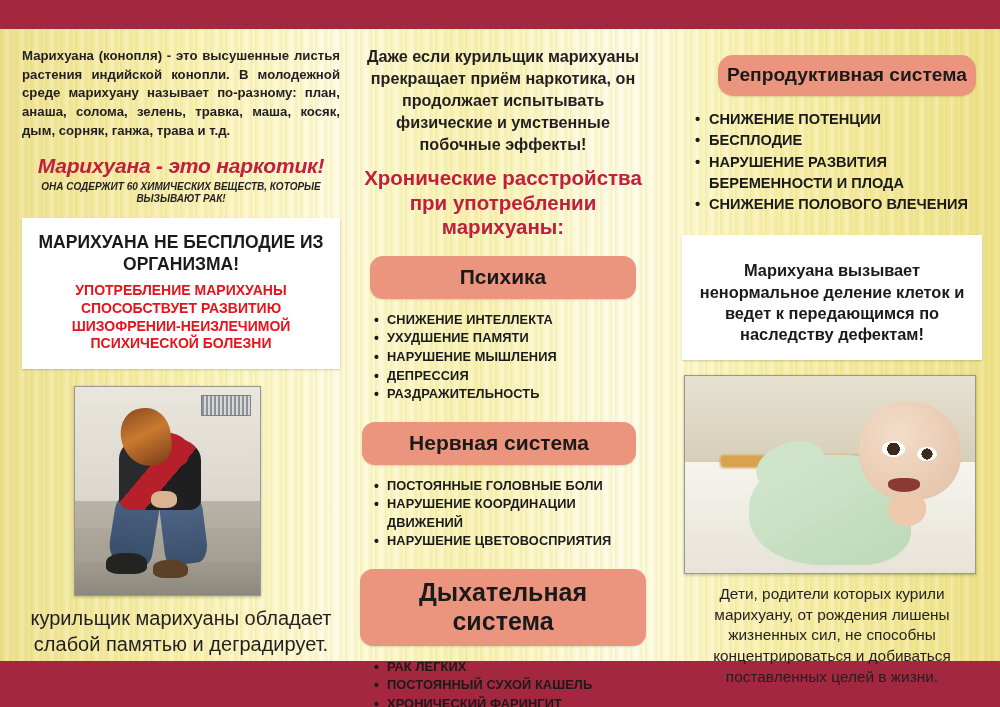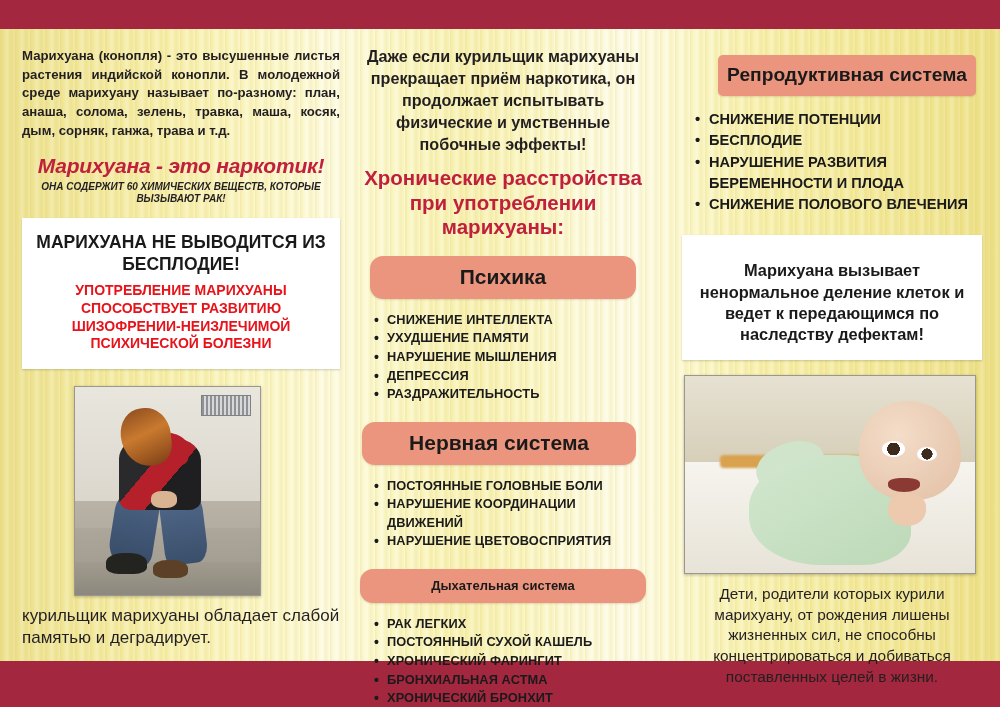--- a/index.html
+++ b/index.html
@@ -123,22 +123,22 @@
     overflow: hidden;
   }
   .photo-smoker {
     margin-top: 17px;
     width: 185px;
     height: 208px;
     margin-left: 52px;
   }
   .caption {
     margin-top: 9px;
-    text-align: left;
-    font-size: 17px;
+    text-align: center;
+    font-size: 20px;
     color: #231f20;
     line-height: 1.32;
     font-weight: 500;
   }
 
   
   .mid-lead {
     margin-top: 16px;
     text-align: center;
     font-size: 16.2px;
@@ -160,21 +160,21 @@
     border-radius: 13px;
     text-align: center;
     color: #1a1a1a;
     font-weight: 800;
     padding: 9px 6px 10px 6px;
     font-size: 21px;
     box-shadow: 0 1px 2px rgba(0,0,0,0.12);
   }
   .pill-psyche   { margin: 16px 12px 0 12px; }
   .pill-nervous  { margin: 18px 12px 0 4px; }
-  .pill-resp     { margin: 18px 2px 12px 2px; font-size: 13px; }
+  .pill-resp     { margin: 18px 2px 12px 2px; font-size: 25px; }
 
   ul.bullets {
     list-style: none;
     margin: 12px 0 0 0;
     padding: 0 0 0 16px;
   }
   ul.bullets li {
     position: relative;
     padding-left: 13px;
     font-size: 12.8px;
@@ -191,21 +191,21 @@
     font-size: 14px;
     color: #1a1a1a;
   }
   ul.bullets li.cont { padding-left: 13px; }
   ul.bullets li.cont::before { content: ""; }
 
   
   .pill-repro {
     margin: 26px 6px 0 36px;
     background: #ec957e;
-    border-radius: 5px;
+    border-radius: 15px;
     text-align: center;
     color: #1a1a1a;
     font-weight: 800;
     padding: 9px 8px 10px 8px;
     font-size: 19.2px;
     box-shadow: 0 1px 2px rgba(0,0,0,0.12);
   }
   ul.bullets-right {
     list-style: none;
     margin: 13px 0 0 0;
@@ -295,21 +295,21 @@
   <div class="band band-bottom"></div>
 
   <div class="col col-left">
 
     <p class="intro"><b>Марихуана</b><span> (конопля) - это высушенные листья растения индийской конопли. В молодежной среде марихуану называет по-разному: план, анаша, солома, зелень, травка, маша, косяк, дым, сорняк, ганжа, трава и т.д.</span></p>
 
     <div class="slogan">Марихуана - это наркотик!</div>
     <div class="slogan-sub">ОНА СОДЕРЖИТ 60 ХИМИЧЕСКИХ ВЕЩЕСТВ, КОТОРЫЕ ВЫЗЫВАЮТ РАК!</div>
 
     <div class="white-box">
-      <div class="wb-black">МАРИХУАНА НЕ ВЫВОДИТСЯ ИЗ БЕСПЛОДИЕ!</div>
+      <div class="wb-black">МАРИХУАНА НЕ БЕСПЛОДИЕ ИЗ ОРГАНИЗМА!</div>
       <div class="wb-red">УПОТРЕБЛЕНИЕ МАРИХУАНЫ СПОСОБСТВУЕТ РАЗВИТИЮ ШИЗОФРЕНИИ-НЕИЗЛЕЧИМОЙ ПСИХИЧЕСКОЙ БОЛЕЗНИ</div>
     </div>
 
     <div class="photo photo-smoker">
       <div class="ph-layer sm-wall"></div>
       <div class="ph-layer sm-vent"></div>
       <div class="ph-layer sm-steps"></div>
       <div class="ph-layer sm-step2"></div>
       <div class="ph-layer sm-ground2"></div>
       <div class="ph-layer sm-legL"></div>

